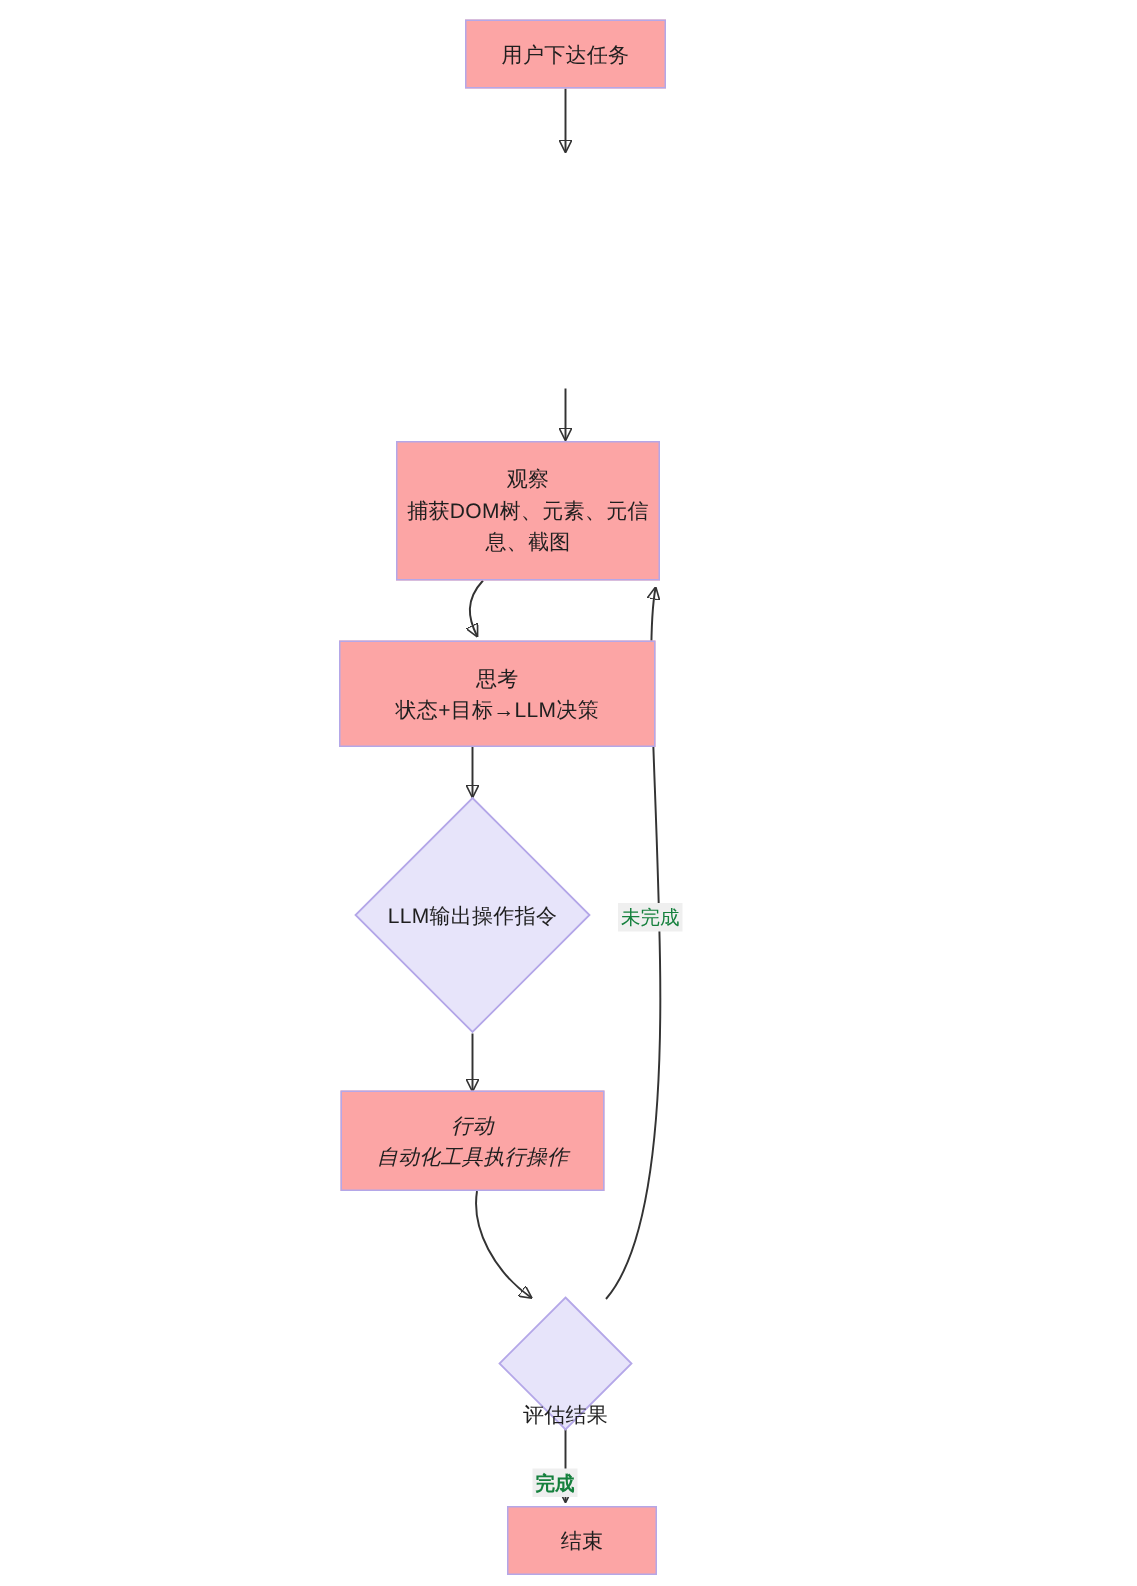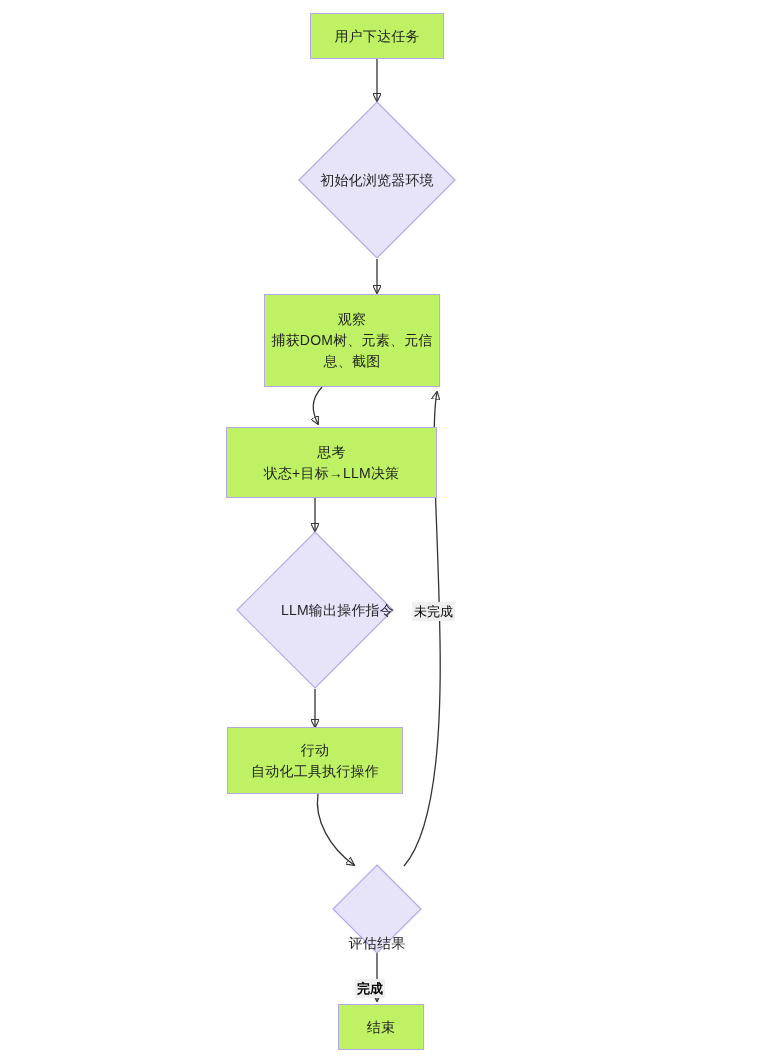--- a/index.html
+++ b/index.html
@@ -21,21 +21,21 @@
   
   .node {
     position: absolute;
     box-sizing: border-box;
     display: flex;
     align-items: center;
     justify-content: center;
     text-align: center;
   }
   .node-rect {
-    background: #bef264;
+    background: #fca5a5;
     border: 1px solid #b4a7e8;
   }
   .node-label {
     position: relative;
     z-index: 3;
     color: #1f1f1f;
     font-size: 14px;
     line-height: 21px;
     white-space: pre-line;
     letter-spacing: 0.2px;
@@ -54,21 +54,21 @@
     z-index: 1;
   }
   .node-diamond .node-label {
     z-index: 3;
   }
   
   .edge-label {
     position: absolute;
     z-index: 5;
     background: #efefef;
-    color: #000000;
+    color: #15803d;
     font-size: 13px;
     line-height: 17px;
     padding: 1px 2px;
     white-space: nowrap;
   }
   
   #edges {
     position: absolute;
     left: 0;
     top: 0;
@@ -109,58 +109,52 @@
 
     <path d="M 404 866 C 430 836 442 760 440 640 C 438 520 430 430 437 392" marker-end="url(#arrow)"></path>
 
     <line x1="377" y1="923" x2="377" y2="1001" marker-end="url(#arrow)"></line>
   </svg>
 
   <div class="node node-rect" style="left:310px; top:13px; width:134px; height:46px;">
     <span class="node-label">用户下达任务</span>
   </div>
 
-  <div class="node node-diamond" style="left:298px; top:101px; width:158px; height:158px;">
-    <svg class="diamond-shape" viewBox="0 0 158 158" preserveAspectRatio="none">
-      <polygon points="79,1 157,79 79,157 1,79" fill="#e7e4fa" stroke="#b4a7e8" stroke-width="1.2"></polygon>
-    </svg>
-    <span class="node-label">初始化浏览器环境</span>
-  </div>
 
   <div class="node node-rect" style="left:264px; top:294px; width:176px; height:93px;">
     <span class="node-label">观察
 捕获DOM树、元素、元信
 息、截图</span>
   </div>
 
   <div class="node node-rect" style="left:226px; top:427px; width:211px; height:71px;">
     <span class="node-label">思考
 状态+目标→LLM决策</span>
   </div>
 
-  <div class="node node-diamond" style="left:236px; top:531px; width:158px; height:158px;justify-content:flex-end;">
+  <div class="node node-diamond" style="left:236px; top:531px; width:158px; height:158px;">
     <svg class="diamond-shape" viewBox="0 0 158 158" preserveAspectRatio="none">
       <polygon points="79,1 157,79 79,157 1,79" fill="#e7e4fa" stroke="#b4a7e8" stroke-width="1.2"></polygon>
     </svg>
     <span class="node-label">LLM输出操作指令</span>
   </div>
 
-  <div class="node node-rect" style="left:227px; top:727px; width:176px; height:67px;">
+  <div class="node node-rect" style="left:227px; top:727px; width:176px; height:67px;font-style:italic;">
     <span class="node-label">行动
 自动化工具执行操作</span>
   </div>
 
   <div class="node node-diamond" style="left:332px; top:864px; width:90px; height:90px;align-items:flex-end;">
     <svg class="diamond-shape" viewBox="0 0 90 90" preserveAspectRatio="none">
       <polygon points="45,1 89,45 45,89 1,45" fill="#e7e4fa" stroke="#b4a7e8" stroke-width="1.2"></polygon>
     </svg>
     <span class="node-label">评估结果</span>
   </div>
 
-  <div class="node node-rect" style="left:338px; top:1004px; width:86px; height:46px;">
+  <div class="node node-rect" style="left:338px; top:1004px; width:100px; height:46px;">
     <span class="node-label">结束</span>
   </div>
 
   <div class="edge-label" style="left:412px; top:602px;">未完成</div>
 
   <div class="edge-label" style="left:355px; top:979px;font-weight:bold;">完成</div>
 
 </div>
 
 </body></html>

